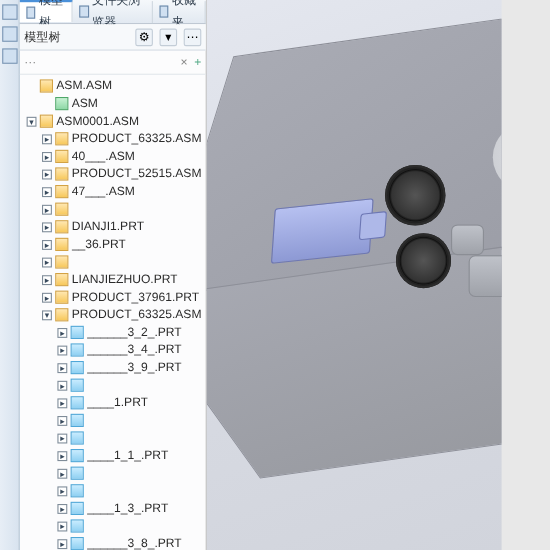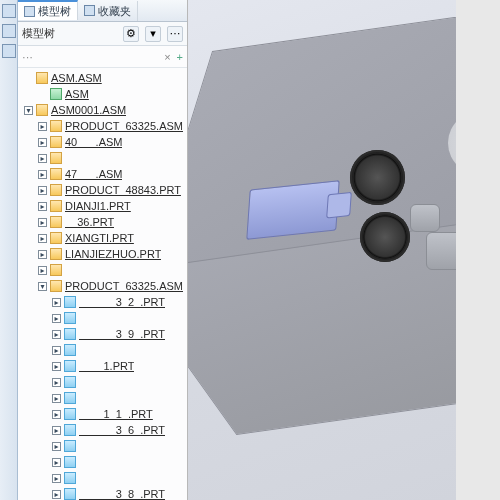--- a/index.html
+++ b/index.html
@@ -20,21 +20,21 @@
   .search .dots { color: #888; flex:1; }
   .tree { flex: 1; overflow-y: auto; overflow-x: hidden; padding: 2px 0; }
   .row { display: flex; align-items: center; height: 16px; line-height: 16px; white-space: nowrap; padding-right: 4px; color: #2b2b2b; }
   .indent { display:inline-block; }
   .tw { width: 9px; height: 9px; border: 1px solid #7f8c99; color:#394b5e; font-size:8px; line-height:7px; text-align:center; margin-right:3px; background:#fff; cursor:pointer; flex-shrink:0; }
   .tw.blank { border:none; background:transparent; }
   .nicon { width: 12px; height: 12px; margin-right: 3px; flex-shrink:0; border:1px solid #8fa7c2; background: linear-gradient(#d7e9ff,#b9d6f8); }
   .nicon.asm { border-color:#d3a243; background: linear-gradient(#ffe7b0,#f7c85b); }
   .nicon.prt { border-color:#4fa7d8; background: linear-gradient(#c9ecff,#8fd0f2); }
   .nicon.grn { border-color:#4ea768; background: linear-gradient(#c8f2d4,#8ed8a6); }
-  .label { overflow:hidden; text-overflow:ellipsis;text-decoration:underline; }
+  .label { overflow:hidden; text-overflow:ellipsis; }
   .canvas { flex: 1; position: relative; background: linear-gradient(160deg,#e4e7ef 0%, #d9dce4 45%, #d1d4dc 100%); overflow:hidden; }
   .panel { position:absolute; background:#b1b3bc; border:1px solid #8d8f98; }
   .panel.a { left:-10px; top:32px; width:340px; height:210px; transform:skewY(-8deg) skewX(-18deg); background:linear-gradient(150deg,#a9abb4,#9c9ea7); }
   .panel.floor { left:-10px; top:238px; width:360px; height:180px; transform:skewY(-8deg) skewX(33deg); background:linear-gradient(170deg,#a7a9b2,#97999f); }
   .panel.side { left:290px; top:88px; width:90px; height:230px; transform:skewY(28deg); background:linear-gradient(90deg,#97999f,#8c8e96); }
   .motor { position:absolute; left:60px; top:185px; width:90px; height:50px; background:linear-gradient(180deg,#b6c0f0,#8d99d4); border:1px solid #6d77b4; transform:skewY(-6deg) skewX(-4deg); border-radius:3px; }
   .motor::after{content:"";position:absolute;right:-14px;top:12px;width:22px;height:22px;background:#aeb8e8;border:1px solid #6d77b4;border-radius:3px;}
   .gear { position:absolute; border-radius:50%; background:radial-gradient(circle,#555 0%,#333 55%,#111 60%,#222 62%,#111 100%); box-shadow:0 0 0 2px #2c2c2c inset; }
   .gear.g1 { left:162px; top:150px; width:55px; height:55px; }
   .gear.g2 { left:172px; top:212px; width:50px; height:50px; }
@@ -57,20 +57,24 @@
   </div>
 
   <div class="sidebar">
     <div class="tabs" id="tabs">
         <div class="tab active">
           <span class="tabicon"></span>
           <span>模型树</span>
         </div>
         <div class="tab">
           <span class="tabicon"></span>
+          <span>文件夹浏览器</span>
+        </div>
+        <div class="tab">
+          <span class="tabicon"></span>
           <span>收藏夹</span>
         </div>
       </div>
     <div class="toolbar">
       <span class="lbl">模型树</span>
       <span class="spacer"></span>
       <div class="tbtn">
           <span>⚙</span>
         </div>
       <div class="tbtn">
@@ -113,78 +117,79 @@
         <div class="row">
           <span class="indent" style="width: 20px;"></span>
           <span class="tw">▸</span>
           <span class="nicon asm"></span>
           <span class="label">40___.ASM</span>
         </div>
         <div class="row">
           <span class="indent" style="width: 20px;"></span>
           <span class="tw">▸</span>
           <span class="nicon asm"></span>
+          <span class="label">PRODUCT_52515.ASM</span>
         </div>
         <div class="row">
           <span class="indent" style="width: 20px;"></span>
           <span class="tw">▸</span>
           <span class="nicon asm"></span>
           <span class="label">47___.ASM</span>
         </div>
         <div class="row">
           <span class="indent" style="width: 20px;"></span>
           <span class="tw">▸</span>
           <span class="nicon asm"></span>
-          <span class="label">PRODUCT_48843.PRT</span>
         </div>
         <div class="row">
           <span class="indent" style="width: 20px;"></span>
           <span class="tw">▸</span>
           <span class="nicon asm"></span>
           <span class="label">DIANJI1.PRT</span>
         </div>
         <div class="row">
           <span class="indent" style="width: 20px;"></span>
           <span class="tw">▸</span>
           <span class="nicon asm"></span>
           <span class="label">__36.PRT</span>
         </div>
         <div class="row">
           <span class="indent" style="width: 20px;"></span>
           <span class="tw">▸</span>
           <span class="nicon asm"></span>
-          <span class="label">XIANGTI.PRT</span>
         </div>
         <div class="row">
           <span class="indent" style="width: 20px;"></span>
           <span class="tw">▸</span>
           <span class="nicon asm"></span>
           <span class="label">LIANJIEZHUO.PRT</span>
         </div>
         <div class="row">
           <span class="indent" style="width: 20px;"></span>
           <span class="tw">▸</span>
           <span class="nicon asm"></span>
+          <span class="label">PRODUCT_37961.PRT</span>
         </div>
         <div class="row">
           <span class="indent" style="width: 20px;"></span>
           <span class="tw">▾</span>
           <span class="nicon asm"></span>
           <span class="label">PRODUCT_63325.ASM</span>
         </div>
         <div class="row">
           <span class="indent" style="width: 34px;"></span>
           <span class="tw">▸</span>
           <span class="nicon prt"></span>
           <span class="label">______3_2_.PRT</span>
         </div>
         <div class="row">
           <span class="indent" style="width: 34px;"></span>
           <span class="tw">▸</span>
           <span class="nicon prt"></span>
+          <span class="label">______3_4_.PRT</span>
         </div>
         <div class="row">
           <span class="indent" style="width: 34px;"></span>
           <span class="tw">▸</span>
           <span class="nicon prt"></span>
           <span class="label">______3_9_.PRT</span>
         </div>
         <div class="row">
           <span class="indent" style="width: 34px;"></span>
           <span class="tw">▸</span>
@@ -209,31 +214,31 @@
         <div class="row">
           <span class="indent" style="width: 34px;"></span>
           <span class="tw">▸</span>
           <span class="nicon prt"></span>
           <span class="label">____1_1_.PRT</span>
         </div>
         <div class="row">
           <span class="indent" style="width: 34px;"></span>
           <span class="tw">▸</span>
           <span class="nicon prt"></span>
-          <span class="label">______3_6_.PRT</span>
-        </div>
-        <div class="row">
-          <span class="indent" style="width: 34px;"></span>
-          <span class="tw">▸</span>
-          <span class="nicon prt"></span>
-        </div>
-        <div class="row">
-          <span class="indent" style="width: 34px;"></span>
-          <span class="tw">▸</span>
-          <span class="nicon prt"></span>
+        </div>
+        <div class="row">
+          <span class="indent" style="width: 34px;"></span>
+          <span class="tw">▸</span>
+          <span class="nicon prt"></span>
+        </div>
+        <div class="row">
+          <span class="indent" style="width: 34px;"></span>
+          <span class="tw">▸</span>
+          <span class="nicon prt"></span>
+          <span class="label">____1_3_.PRT</span>
         </div>
         <div class="row">
           <span class="indent" style="width: 34px;"></span>
           <span class="tw">▸</span>
           <span class="nicon prt"></span>
         </div>
         <div class="row">
           <span class="indent" style="width: 34px;"></span>
           <span class="tw">▸</span>
           <span class="nicon prt"></span>

